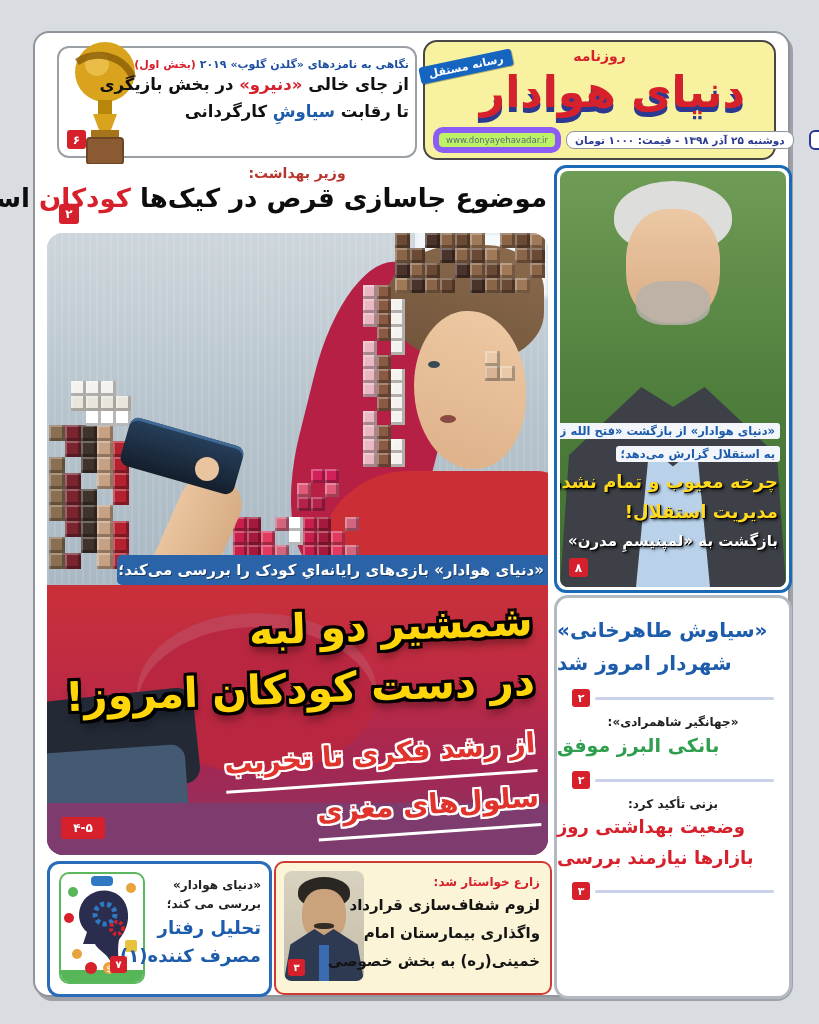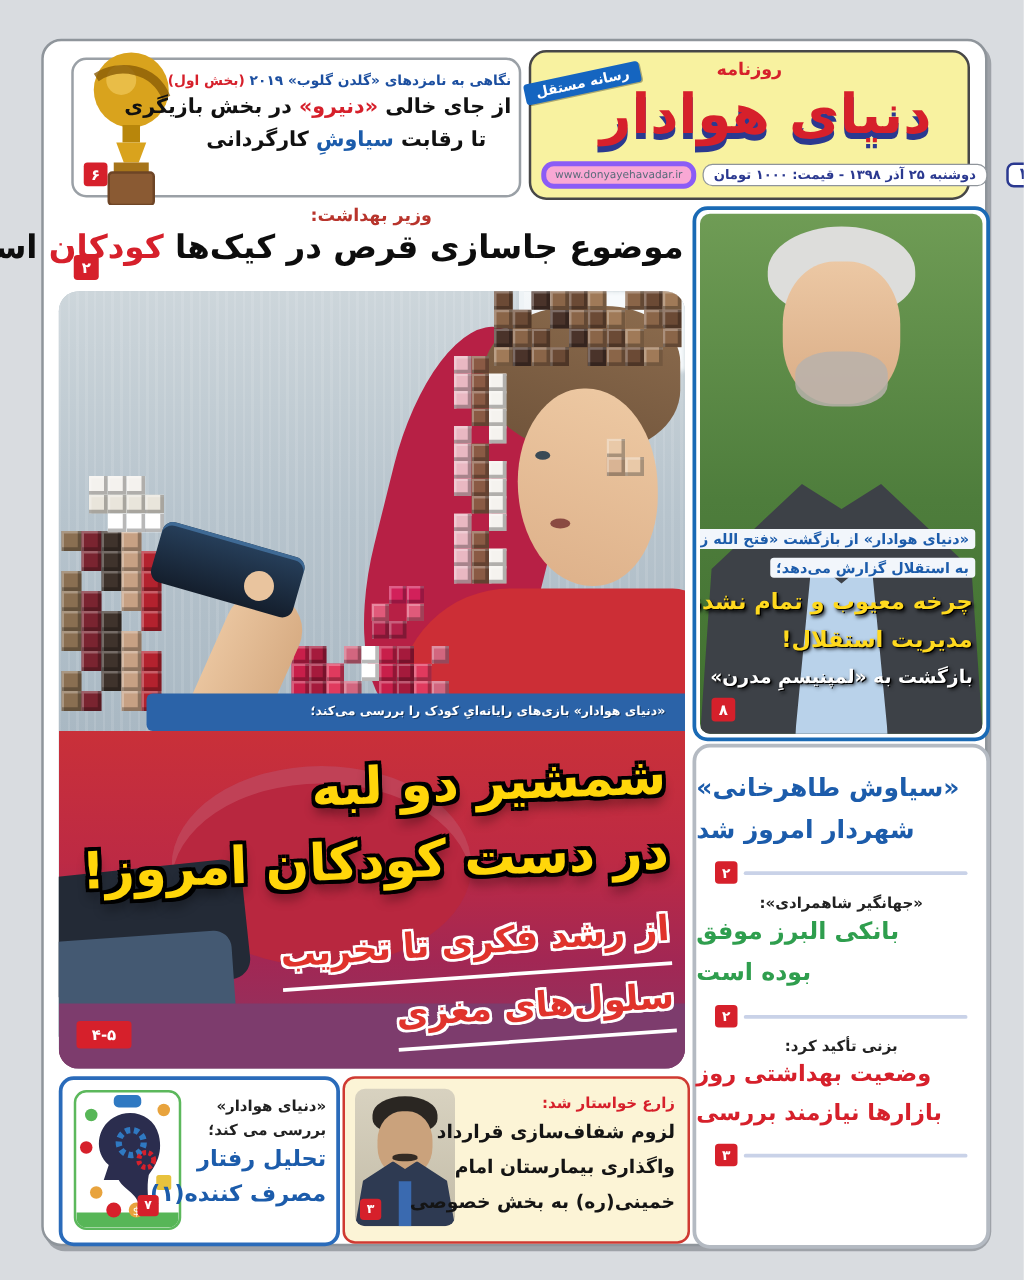--- a/index.html
+++ b/index.html
@@ -12,21 +12,21 @@
   .page{
     position:absolute;left:33px;top:31px;width:753px;height:962px;
     background:#ffffff;border:2px solid #8f959b;border-radius:16px;
     box-shadow:3px 4px 0 rgba(110,115,122,.55);
   }
   .abs{position:absolute;}
 
   
   .gg-box{left:22px;top:13px;width:356px;height:108px;background:#fff;
     border:2px solid #9aa0a6;border-radius:12px;}
-  .gg-text{position:absolute;right:6px;left:86px;top:10px;text-align:center;white-space:nowrap;}
+  .gg-text{position:absolute;right:6px;left:86px;top:10px;text-align:right;white-space:nowrap;}
   .gg-kicker{font-size:11px;font-weight:bold;color:#1c4fa0;}
   .gg-kicker .red{color:#d6202b;}
   .gg-line{font-size:16.5px;font-weight:bold;color:#111;line-height:27px;}
   .gg-line .red{color:#d6202b;}
   .gg-line .blue{color:#1c5cab;}
   .badge{background:#d6202b;color:#fff;font-weight:bold;display:flex;
     align-items:center;justify-content:center;border-radius:3px;}
   .gg-badge{position:absolute;left:8px;bottom:7px;width:19px;height:19px;font-size:12px;}
   .trophy{position:absolute;left:6px;top:-10px;width:80px;height:126px;}
 
@@ -36,21 +36,21 @@
   .mh-ribbon{position:absolute;left:-6px;top:16px;background:#1565c0;color:#fff;
     font-size:11px;font-weight:bold;padding:2px 9px;border-radius:3px;
     transform:rotate(-12deg);box-shadow:1px 1px 0 rgba(0,0,0,.3);}
   .mh-kicker{position:absolute;top:6px;left:0;right:0;text-align:center;
     color:#d6202b;font-size:14px;font-weight:bold;}
   .mh-logo{position:absolute;top:24px;left:0;right:0;text-align:center;
     font-size:44px;font-weight:bold;color:#d6202b;letter-spacing:-1px;
     text-shadow:0 5px 0 #2b3990;padding-left:26px;}
   .mh-strip{position:absolute;bottom:8px;left:8px;right:8px;height:20px;
     display:flex;align-items:center;gap:5px;direction:ltr;}
-  .mh-url{background:#f9a8d4;border:4px solid #8b5cf6;border-radius:10px;
+  .mh-url{background:#bef264;border:6px solid #8b5cf6;border-radius:10px;
     font-size:8.5px;color:#5a6b7a;padding:2px 7px;}
   .mh-date{background:#fff;border:1px solid #8f959b;border-radius:8px;
     font-size:10.5px;color:#2b3990;font-weight:bold;padding:2px 8px;white-space:nowrap;}
   .mh-sq{width:15px;height:15px;background:#2b3990;border-radius:2px;}
   .mh-issue{background:#fff;border:2px solid #2b3990;border-radius:6px;
     font-size:13px;color:#2b3990;font-weight:bold;padding:0 9px;line-height:16px;}
 
   
   .th-kicker{left:12px;top:132px;width:500px;text-align:center;
     color:#b8342c;font-size:14px;font-weight:bold;}
@@ -96,21 +96,21 @@
   .mi-fold{position:absolute;left:90px;top:380px;width:240px;height:160px;
     background:#b8273f;border-radius:50%;box-shadow:inset 0 14px 0 rgba(255,255,255,.12);}
   .mi-dark{position:absolute;left:-20px;bottom:64px;width:170px;height:96px;
     background:#232a36;transform:rotate(-6deg);border-radius:16px;}
   .mi-jeans{position:absolute;left:-10px;bottom:28px;width:150px;height:78px;
     background:#445972;transform:rotate(-4deg);border-radius:14px;}
   .mi-purple{position:absolute;left:0;right:0;bottom:0;height:52px;background:#7d3c6d;}
 
   .mi-caption{position:absolute;left:26px;right:0;top:322px;height:30px;
     background:#2b63a8;border-radius:5px 0 0 5px;color:#fff;font-weight:bold;
-    font-size:10px;line-height:30px;padding-right:16px;white-space:nowrap;
+    font-size:15px;line-height:30px;padding-right:4px;white-space:nowrap;
     text-shadow:1px 1px 0 rgba(0,0,0,.4);margin-left:44px;}
   .mi-headline{position:absolute;right:14px;top:366px;text-align:right;
     transform:rotate(-2deg);color:#ffd60a;font-weight:bold;line-height:60px;
     font-size:41px;white-space:nowrap;
     text-shadow:-3px -3px 0 #000,3px -3px 0 #000,-3px 3px 0 #000,3px 3px 0 #000,
       -3px 0 0 #000,3px 0 0 #000,0 -3px 0 #000,0 3px 0 #000,0 7px 9px rgba(0,0,0,.45);}
   .mi-subhead{position:absolute;right:10px;top:496px;text-align:right;
     transform:rotate(-4deg);color:#e0332c;font-weight:bold;font-size:28px;
     line-height:50px;white-space:nowrap;
     text-shadow:-2px -2px 0 #fff,2px -2px 0 #fff,-2px 2px 0 #fff,2px 2px 0 #fff,
@@ -439,21 +439,20 @@
       <div class="rc-title blue">«سیاوش طاهرخانی»</div>
       <div class="rc-title blue" style="margin-top:0">شهردار امروز شد</div>
       <div class="rc-divider">
         <div class="badge rc-badge">۲</div>
         <div class="rc-line"></div>
       </div>
     </div>
     <div>
       <div class="rc-kicker">«جهانگیر شاهمرادی»:</div>
       <div class="rc-title green">بانکی البرز موفق</div>
-      <div class="rc-title green">بوده است</div>
       <div class="rc-divider">
         <div class="badge rc-badge">۲</div>
         <div class="rc-line"></div>
       </div>
     </div>
     <div>
       <div class="rc-kicker">بزنی تأکید کرد:</div>
       <div class="rc-title red">وضعیت بهداشتی روز</div>
       <div class="rc-title red">بازارها نیازمند بررسی</div>
       <div class="rc-divider">

